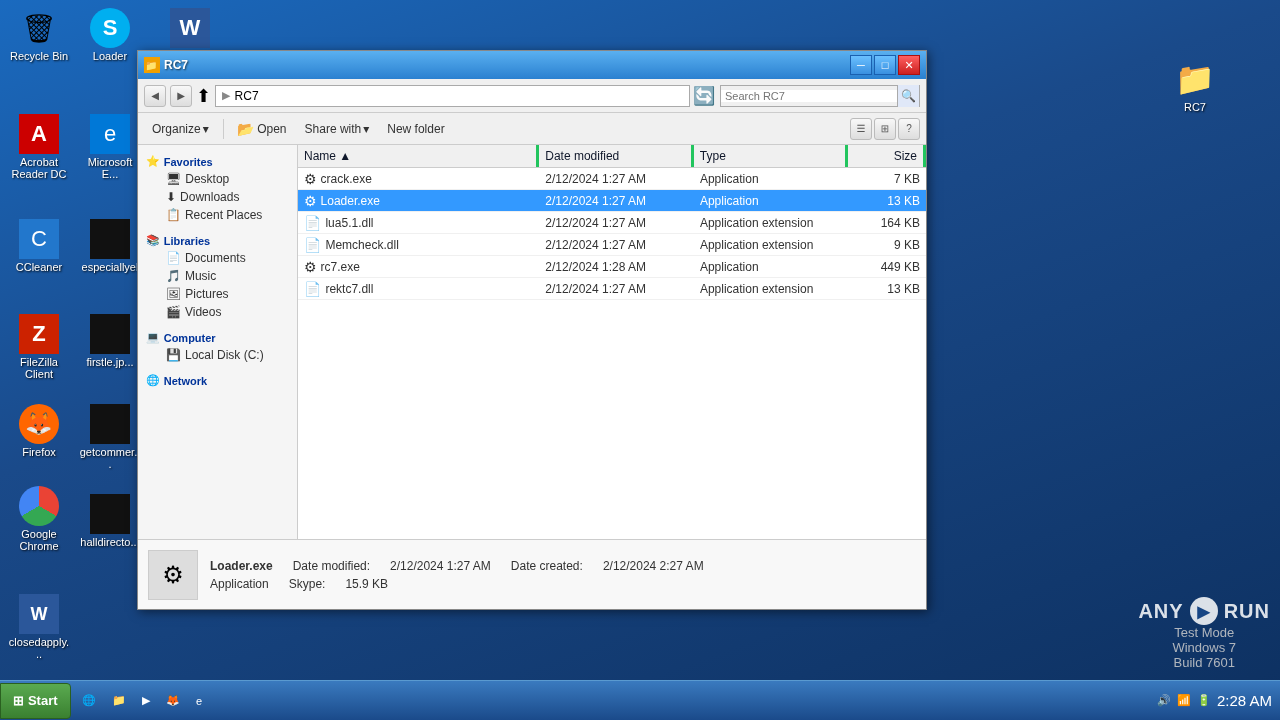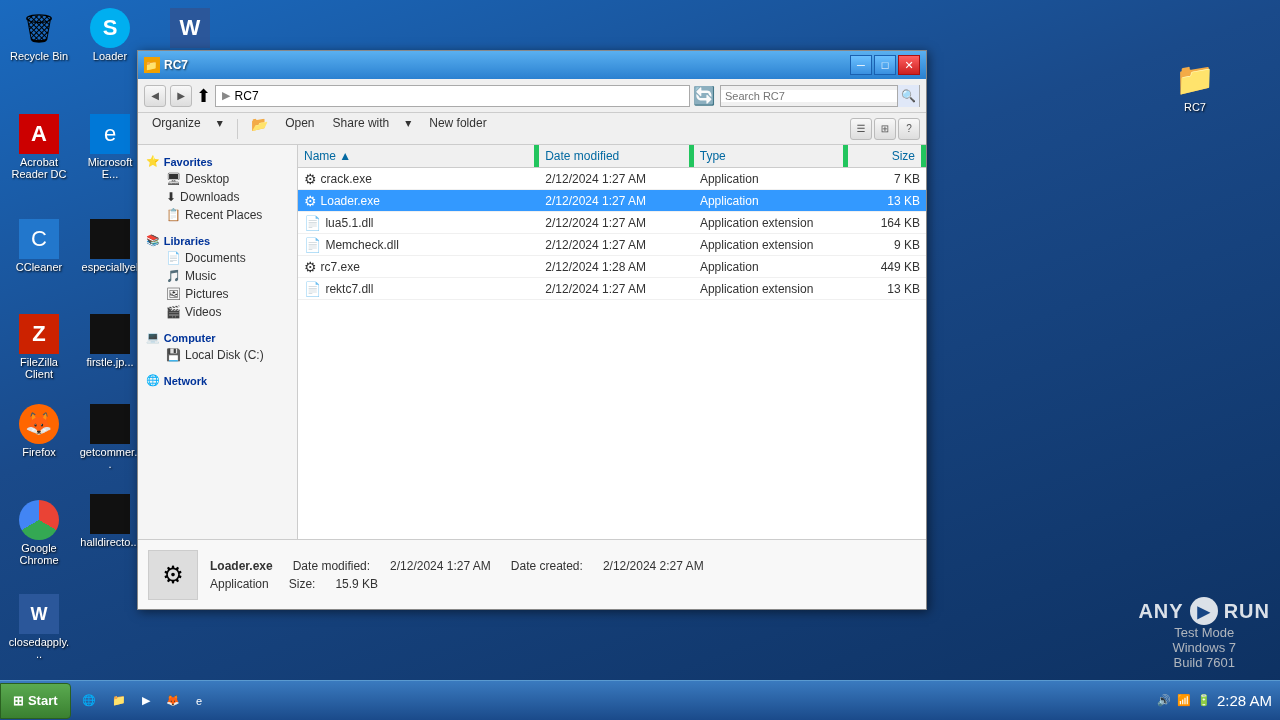--- a/index.html
+++ b/index.html
@@ -227,21 +227,22 @@
     }
     .toolbar-btn {
       height: 26px;
       padding: 0 8px;
       background: transparent;
       border: none;
       cursor: pointer;
       font-size: 12px;
       color: #333;
       display: flex;
-      gap: 16px;
+      align-items: center;
+      gap: 2px;
     }
     .toolbar-separator { width: 1px; height: 20px; background: #ccc; margin: 0 4px; }
     .view-toggle {
       margin-left: auto;
       display: flex;
       align-items: center;
       gap: 2px;
     }
 
     
@@ -290,23 +291,23 @@
       display: flex;
       background: #f0f0f0;
       border-bottom: 1px solid #ccc;
       position: sticky;
       top: 0;
     }
     .col-header {
       padding: 4px 6px;
       font-size: 12px;
       font-weight: normal;
-      color: #0369a1;
-      cursor: pointer;
-      border-right: 5px solid #22c55e;
+      color: #0f172a;
+      cursor: pointer;
+      border-right: 3px solid #22c55e;
       display: flex;
       align-items: center;
       gap: 4px;
       user-select: none;
     }
     .col-name { width: 250px; }
     .col-date { width: 160px; }
     .col-type { width: 160px; }
     .col-size { width: 80px; text-align: right; justify-content: flex-end; }
 
@@ -440,21 +441,21 @@
   <div class="desktop-icon" style="top:400px;left:4px">
     <div class="icon-img" style="background:#ff6600;color:white;font-size:22px;border-radius:50%">🦊</div>
     <div class="icon-label">Firefox</div>
   </div>
 
   <div class="desktop-icon" style="top:400px;left:75px">
     <div class="icon-img" style="background:#111"></div>
     <div class="icon-label">getcommer...</div>
   </div>
 
-  <div class="desktop-icon" style="top:496px;left:4px">
+  <div class="desktop-icon" style="top:482px;left:4px">
     <div class="icon-img" style="background:conic-gradient(from 0deg, #ea4335 0deg 120deg, #34a853 120deg 240deg, #4285f4 240deg 360deg);border-radius:50%;font-size:10px"></div>
     <div class="icon-label">Google Chrome</div>
   </div>
 
   <div class="desktop-icon" style="top:490px;left:75px">
     <div class="icon-img" style="background:#111"></div>
     <div class="icon-label">halldirecto...</div>
   </div>
 
   <div class="desktop-icon" style="top:590px;left:4px">
@@ -651,21 +652,21 @@
       <div class="status-info">
         <div class="status-row">
           <span style="font-weight:bold">Loader.exe</span>
           <span>Date modified:</span>
           <span>2/12/2024 1:27 AM</span>
           <span>Date created:</span>
           <span>2/12/2024 2:27 AM</span>
         </div>
         <div class="status-row">
           <span>Application</span>
-          <span>Size:</span>
+          <span>Skype:</span>
           <span>15.9 KB</span>
         </div>
       </div>
     </div>
   </div>
 
   <div class="anyrun-watermark">
     <div class="anyrun-logo">
       <span style="font-size:20px;font-weight:bold;letter-spacing:1px">ANY</span>
       <span style="width:28px;height:28px;background:white;border-radius:50%;display:flex;align-items:center;justify-content:center;color:#1a4a8a;font-size:16px">▶</span>

